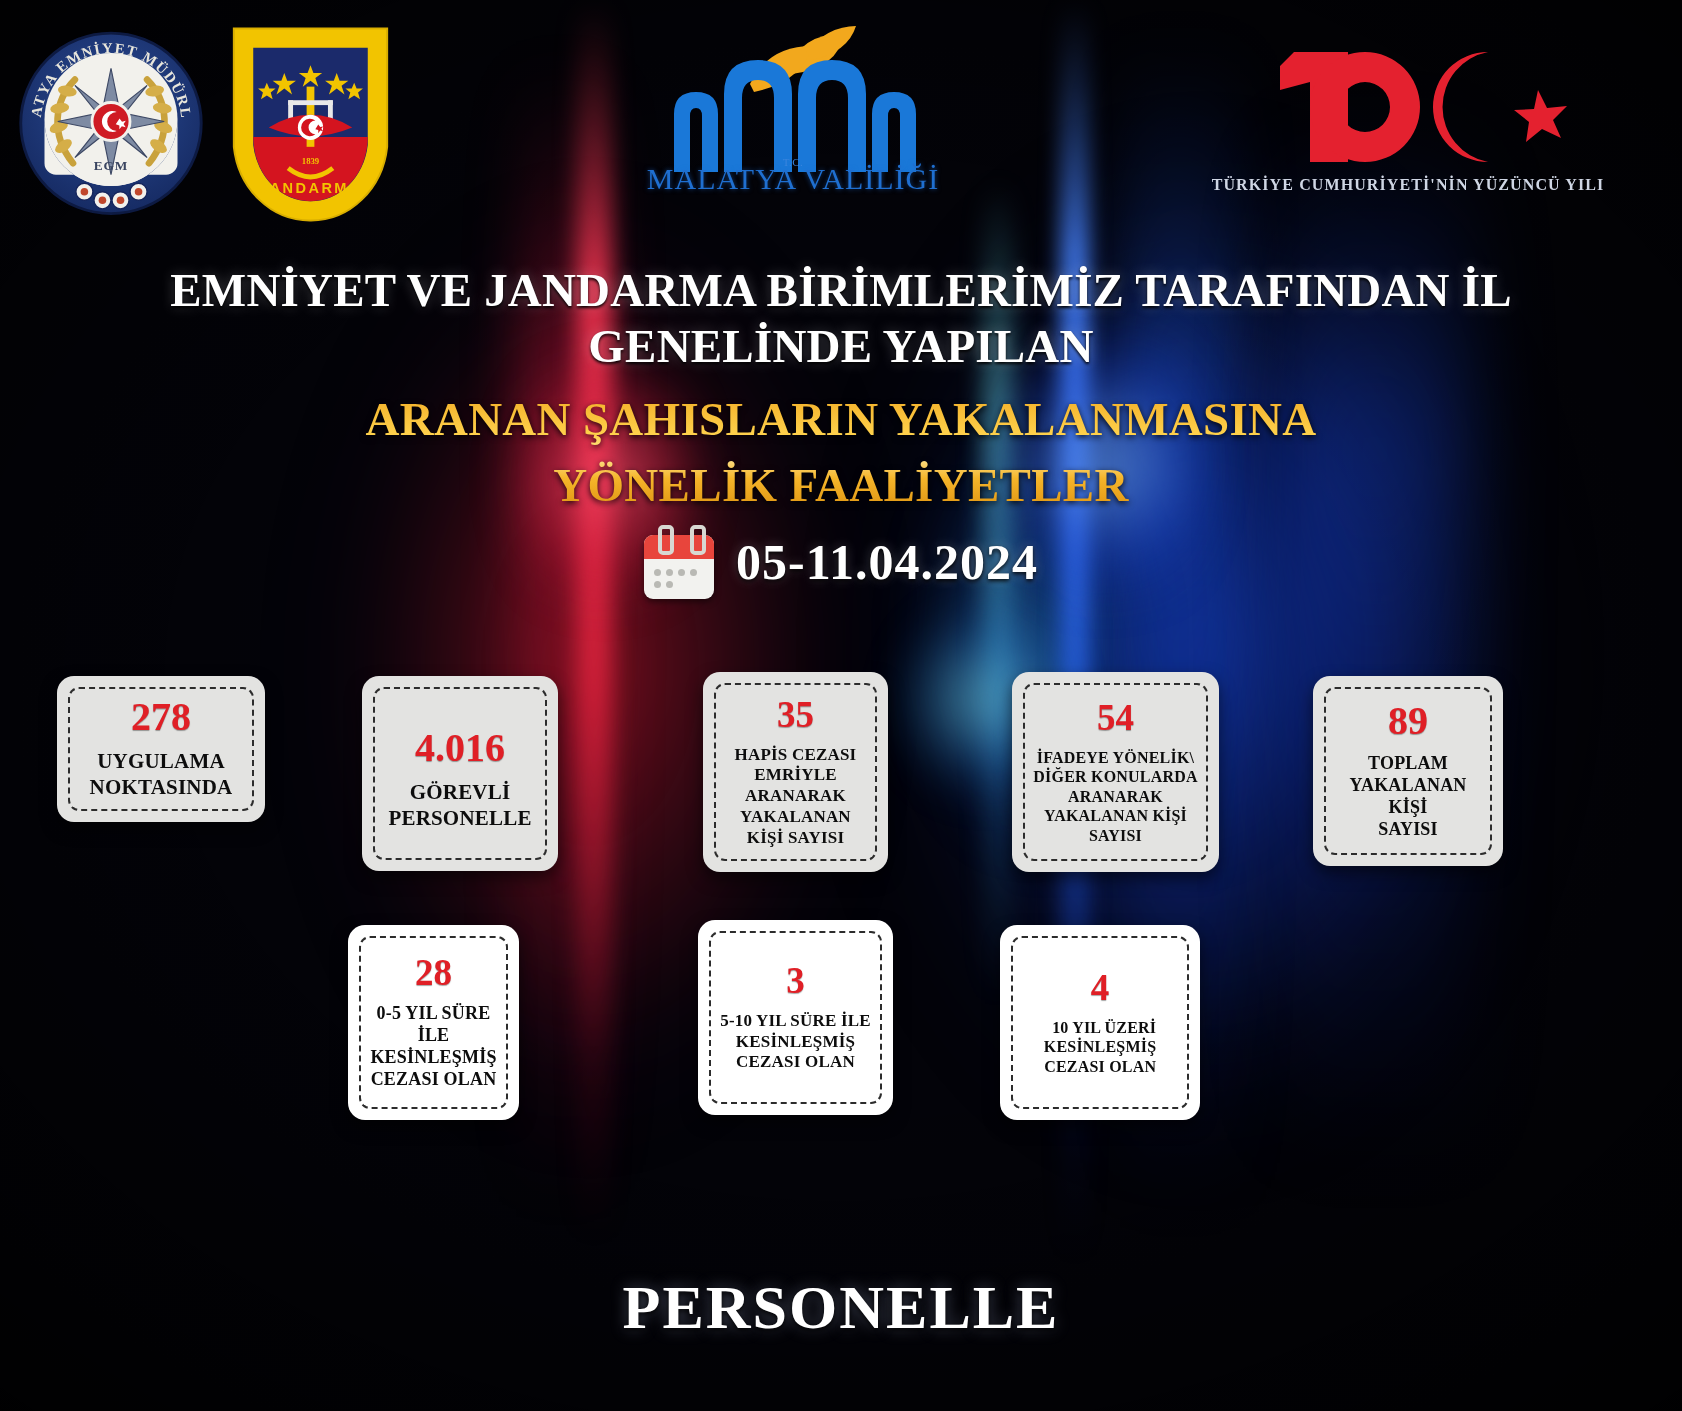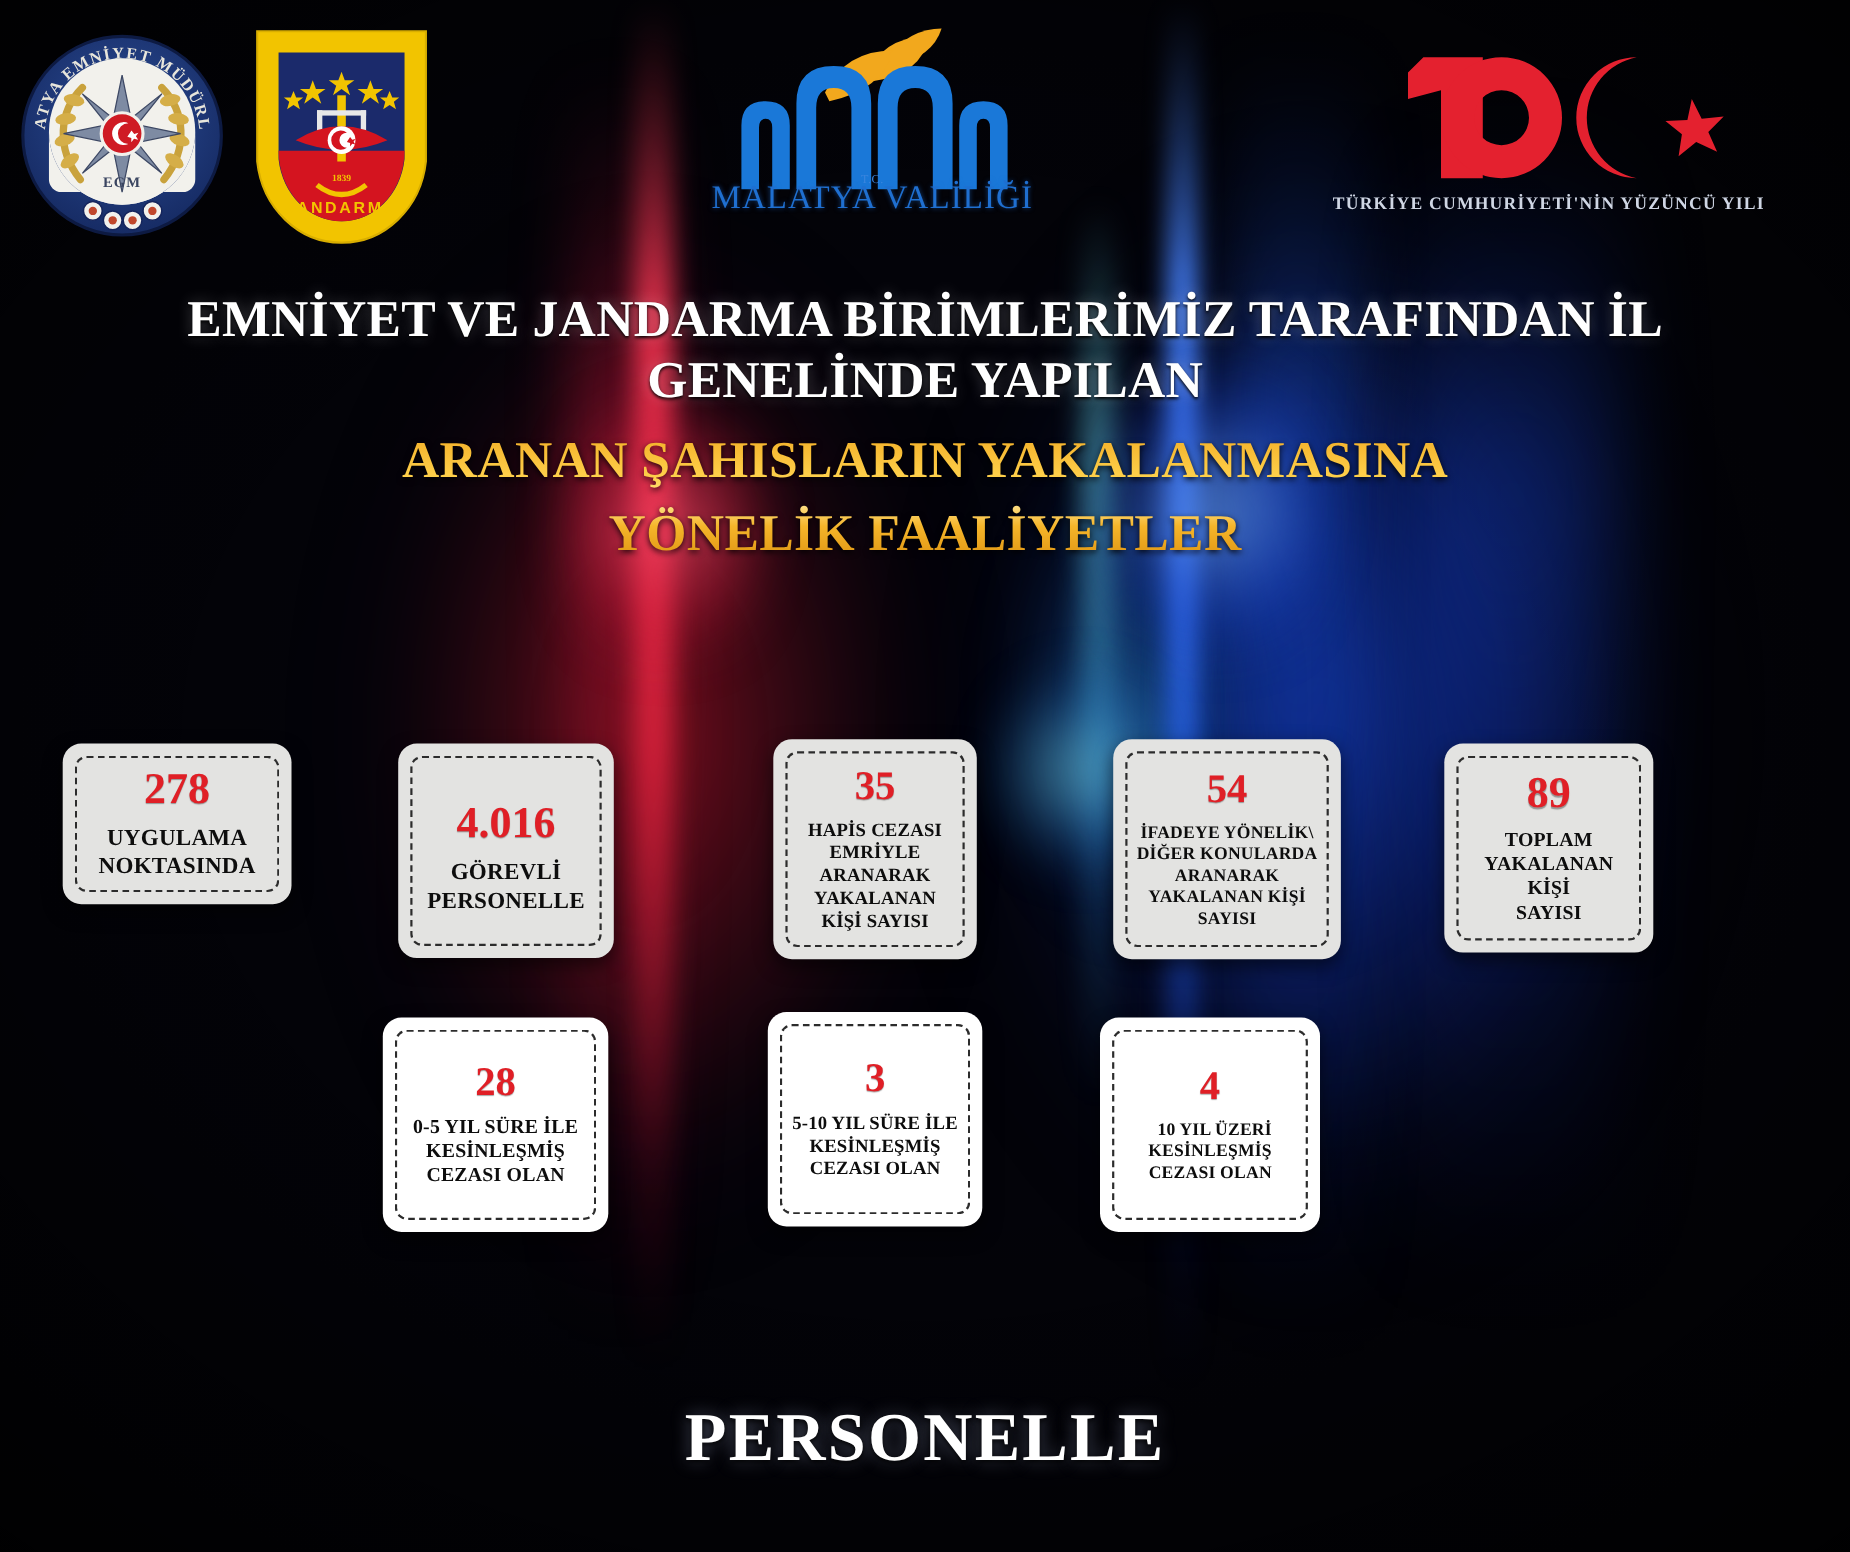--- a/index.html
+++ b/index.html
@@ -309,20 +309,37 @@
   <div class="headline">
     <div>EMNİYET VE JANDARMA BİRİMLERİMİZ TARAFINDAN İL</div>
     <div>GENELİNDE YAPILAN</div>
   </div>
 
   <div class="subhead">
     <div>ARANAN ŞAHISLARIN YAKALANMASINA</div>
     <div>YÖNELİK FAALİYETLER</div>
   </div>
 
+  <div class="date-row">
+    <span class="cal-icon">
+      <span class="cal-body"></span>
+      <span class="cal-top"></span>
+      <span class="cal-ring l"></span>
+      <span class="cal-ring r"></span>
+      <span class="cal-dots">
+          <i></i>
+          <i></i>
+          <i></i>
+          <i></i>
+          <i></i>
+          <i></i>
+        </span>
+    </span>
+    <span class="date-text">05-11.04.2024</span>
+  </div>
 
   <div class="row1" id="row1">
       <div class="card" style="left: 57px; top: 676px; width: 208px; height: 146px;">
         <div class="inner">
           <div class="num" style="font-size: 40px; margin-bottom: 12px;">278</div>
           <div class="lbl" style="font-size: 21px;">UYGULAMA<br>NOKTASINDA</div>
         </div>
       </div>
       <div class="card" style="left: 362px; top: 676px; width: 196px; height: 195px;">
         <div class="inner">
@@ -343,21 +360,21 @@
         </div>
       </div>
       <div class="card" style="left: 1313px; top: 676px; width: 190px; height: 190px;">
         <div class="inner">
           <div class="num" style="font-size: 40px; margin-bottom: 12px;">89</div>
           <div class="lbl" style="font-size: 18px;">TOPLAM<br>YAKALANAN KİŞİ<br>SAYISI</div>
         </div>
       </div>
     </div>
   <div class="row2" id="row2">
-      <div class="card" style="left: 348px; top: 925px; width: 205px; height: 195px;">
+      <div class="card" style="left: 348px; top: 925px; width: 171px; height: 195px;">
         <div class="inner">
           <div class="num" style="font-size: 37px; margin-bottom: 12px;">28</div>
           <div class="lbl" style="font-size: 18px;">0-5 YIL SÜRE İLE<br>KESİNLEŞMİŞ<br>CEZASI OLAN</div>
         </div>
       </div>
       <div class="card" style="left: 698px; top: 920px; width: 195px; height: 195px;">
         <div class="inner">
           <div class="num" style="font-size: 37px; margin-bottom: 12px;">3</div>
           <div class="lbl" style="font-size: 17px;">5-10 YIL SÜRE İLE<br>KESİNLEŞMİŞ<br>CEZASI OLAN</div>
         </div>

